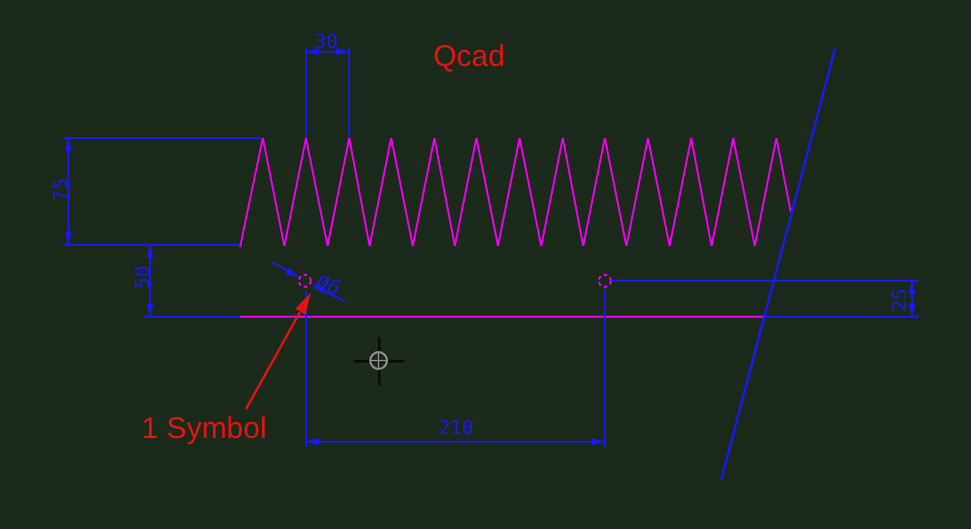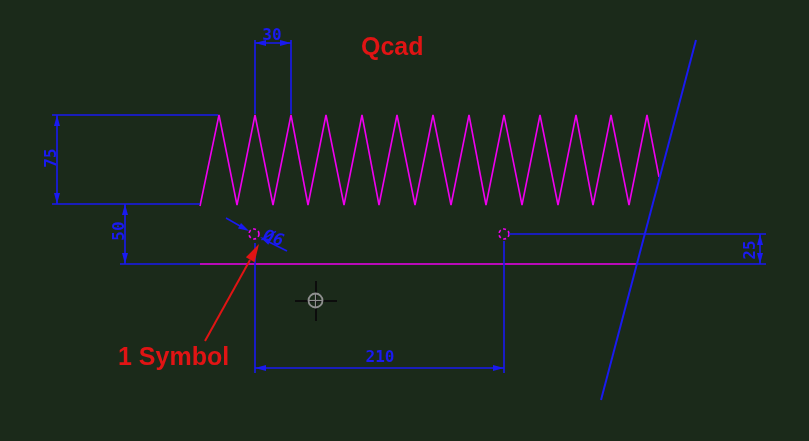--- a/index.html
+++ b/index.html
@@ -2,21 +2,21 @@
 <html style="--canvas-bg: #1b2a1a; --dimension-blue: #1a1af0; --geometry-magenta: #ee00ee; --annotation-red: #e01414; --crosshair-dark: #0c0c0c; --crosshair-gray: #8f8f8f;"><head>
 <meta charset="utf-8">
 <style>
   html, body {
     margin: 0; padding: 0;
     width: 809px; height: 441px;
     background: var(--canvas-bg, #1b2a1a);
     overflow: hidden;
     font-family: "Liberation Sans", sans-serif;
   }
-  #canvas-wrap { width: 809px; height: 441px; font-weight: bold; }
+  #canvas-wrap { width: 809px; height: 441px; }
   svg { display: block; }
 
   .dim-line   { stroke: var(--dimension-blue, #1a1af0); stroke-width: 1.6; fill: none; }
   .dim-arrow  { fill: var(--dimension-blue, #1a1af0); stroke: none; }
   .dim-text   { fill: var(--dimension-blue, #1a1af0);
                 font-family: "DejaVu Sans Mono", monospace; font-size: 16px; }
   .dia-text   { font-style: italic; font-size: 17px; }
   .geo        { stroke: var(--geometry-magenta, #ee00ee); stroke-width: 1.6; fill: none; }
   .geo-dash   { stroke-dasharray: 3 2.5; }
   .red-text   { fill: var(--annotation-red, #e01414);

